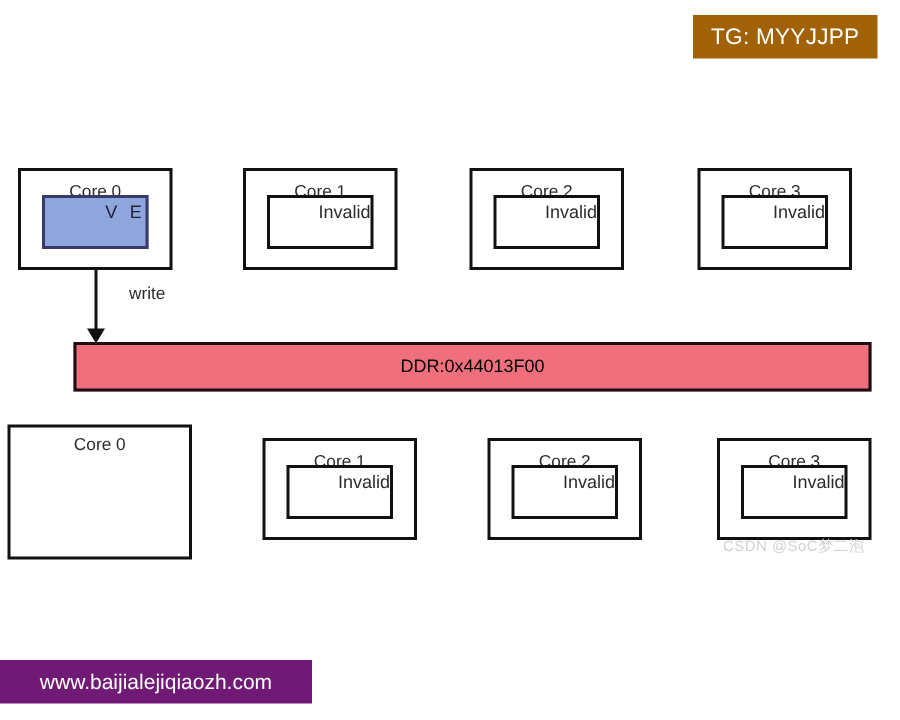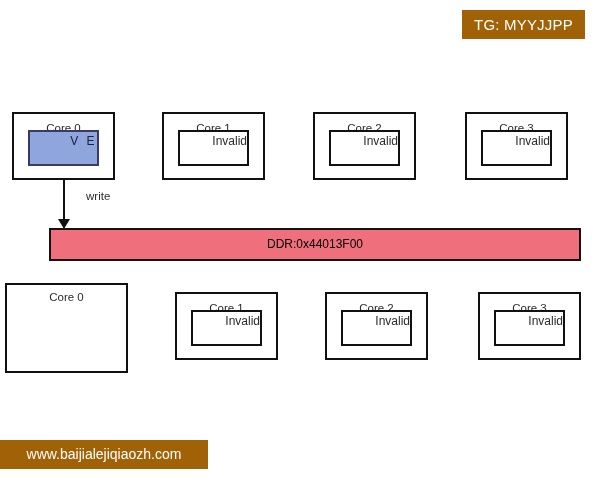--- a/index.html
+++ b/index.html
@@ -135,21 +135,21 @@
     white-space: nowrap;
   }
 
   
   .site-banner {
     position: absolute;
     left: 0px;
     top: 440px;
     width: 208px;
     height: 29px;
-    background: #a16207;
+    background: #701a75;
     color: #ffffff;
     font-size: 14px;
     line-height: 29px;
     text-align: center;
     white-space: nowrap;
   }
   .csdn-watermark {
     position: absolute;
     left: 482px;
     top: 357px;
@@ -204,16 +204,17 @@
   <div class="core-box" style="left:325px; top:292px; width:103px; height:68px;">
     <div class="core-title">Core 2</div>
     <div class="state-box">Invalid</div>
   </div>
 
   <div class="core-box" style="left:478px; top:292px; width:103px; height:68px;">
     <div class="core-title">Core 3</div>
     <div class="state-box">Invalid</div>
   </div>
 
+  <div class="csdn-watermark">CSDN @SoC梦二泡</div>
 
   <div class="site-banner">www.baijialejiqiaozh.com</div>
 
 </div>
 
 </body></html>

